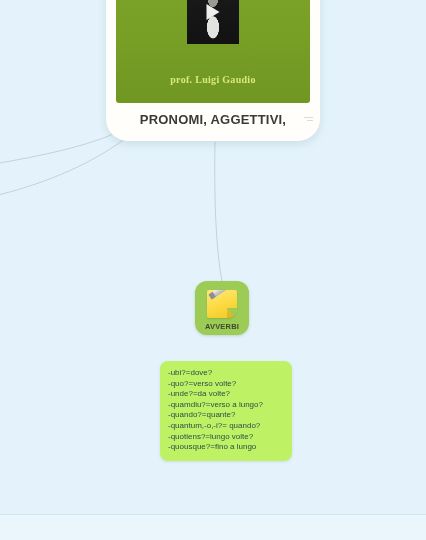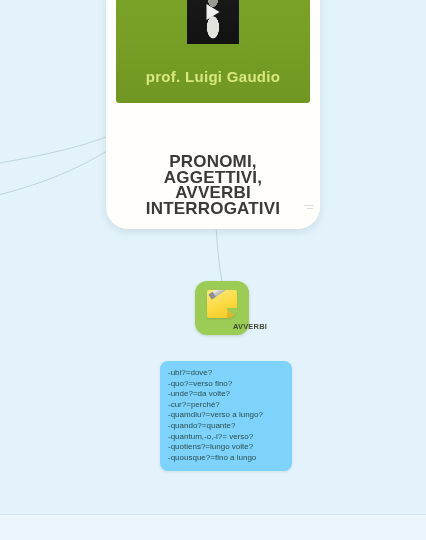--- a/index.html
+++ b/index.html
@@ -102,37 +102,37 @@
     z-index: 3;
     cursor: pointer;
   }
 
   .media-author {
     position: absolute;
     left: 0;
     bottom: 18px;
     width: 100%;
     text-align: center;
-    font-size: 15px;
+    font-size: 10px;
     font-weight: bold;
     color: #d8e87e;
     letter-spacing: 0.3px;
     z-index: 3;
+    font-family: Liberation Serif, serif;
   }
 
   .card-title {
     padding: 9px 18px 13px 18px;
     text-align: center;
-    font-size: 17px;
+    font-size: 13px;
     line-height: 15.5px;
     font-weight: bold;
     color: #3a3a38;
     letter-spacing: 0.2px;
     position: relative;
-    margin-top: 42px;
   }
   .card-title span { display: block; }
 
   .resize-handle {
     position: absolute;
     right: 7px;
     bottom: 18px;
     width: 9px;
     height: 6px;
     opacity: 0.4;
@@ -214,33 +214,32 @@
   .note-label {
     position: absolute;
     left: 0;
     bottom: 4px;
     width: 100%;
     text-align: center;
     font-size: 7.5px;
     font-weight: bold;
     color: #3f4a32;
     letter-spacing: 0.2px;
-    padding-left: 28px;
   }
 
   
   .text-node {
     position: absolute;
     left: 160px;
     top: 361px;
     width: 132px;
     box-sizing: border-box;
     padding: 7px 8px 8px 8px;
     border-radius: 8px;
-    background: #7dd3fc;
+    background: #bef264;
     box-shadow: 0 1px 3px rgba(90,130,130,0.18);
     cursor: default;
   }
   .text-node .line {
     font-size: 8px;
     line-height: 10.6px;
     color: #2c4e4d;
     white-space: nowrap;
     font-family: "Liberation Sans", sans-serif;
   }
@@ -261,43 +260,41 @@
 
       <div class="video-thumb">
         <div class="play-btn"></div>
       </div>
 
       <div class="media-author">prof. Luigi Gaudio</div>
     </div>
 
     <div class="card-title">
       <span>PRONOMI, AGGETTIVI,</span>
-      <span>AVVERBI INTERROGATIVI</span>
       <div class="resize-handle">
         <i></i>
           <i></i>
       </div>
     </div>
   </div>
 
   <div class="note-node">
     <div class="note-icon">
       <div class="pencil"></div>
     </div>
     <div class="note-label">AVVERBI</div>
   </div>
 
   <div class="text-node">
     <div class="line">-ubi?=dove?</div>
-    <div class="line">-quo?=verso fino?</div>
+    <div class="line">-quo?=verso volte?</div>
     <div class="line">-unde?=da volte?</div>
-    <div class="line">-cur?=perché?</div>
     <div class="line">-quamdiu?=verso a lungo?</div>
     <div class="line">-quando?=quante?</div>
-    <div class="line">-quantum,-o,-i?= verso?</div>
+    <div class="line">-quantum,-o,-i?= quando?</div>
     <div class="line">-quotiens?=lungo volte?</div>
     <div class="line">-quousque?=fino a lungo</div>
   </div>
 
   <div class="bottom-divider"></div>
   <div class="bottom-strip"></div>
 
 </div>
 
 </body></html>

